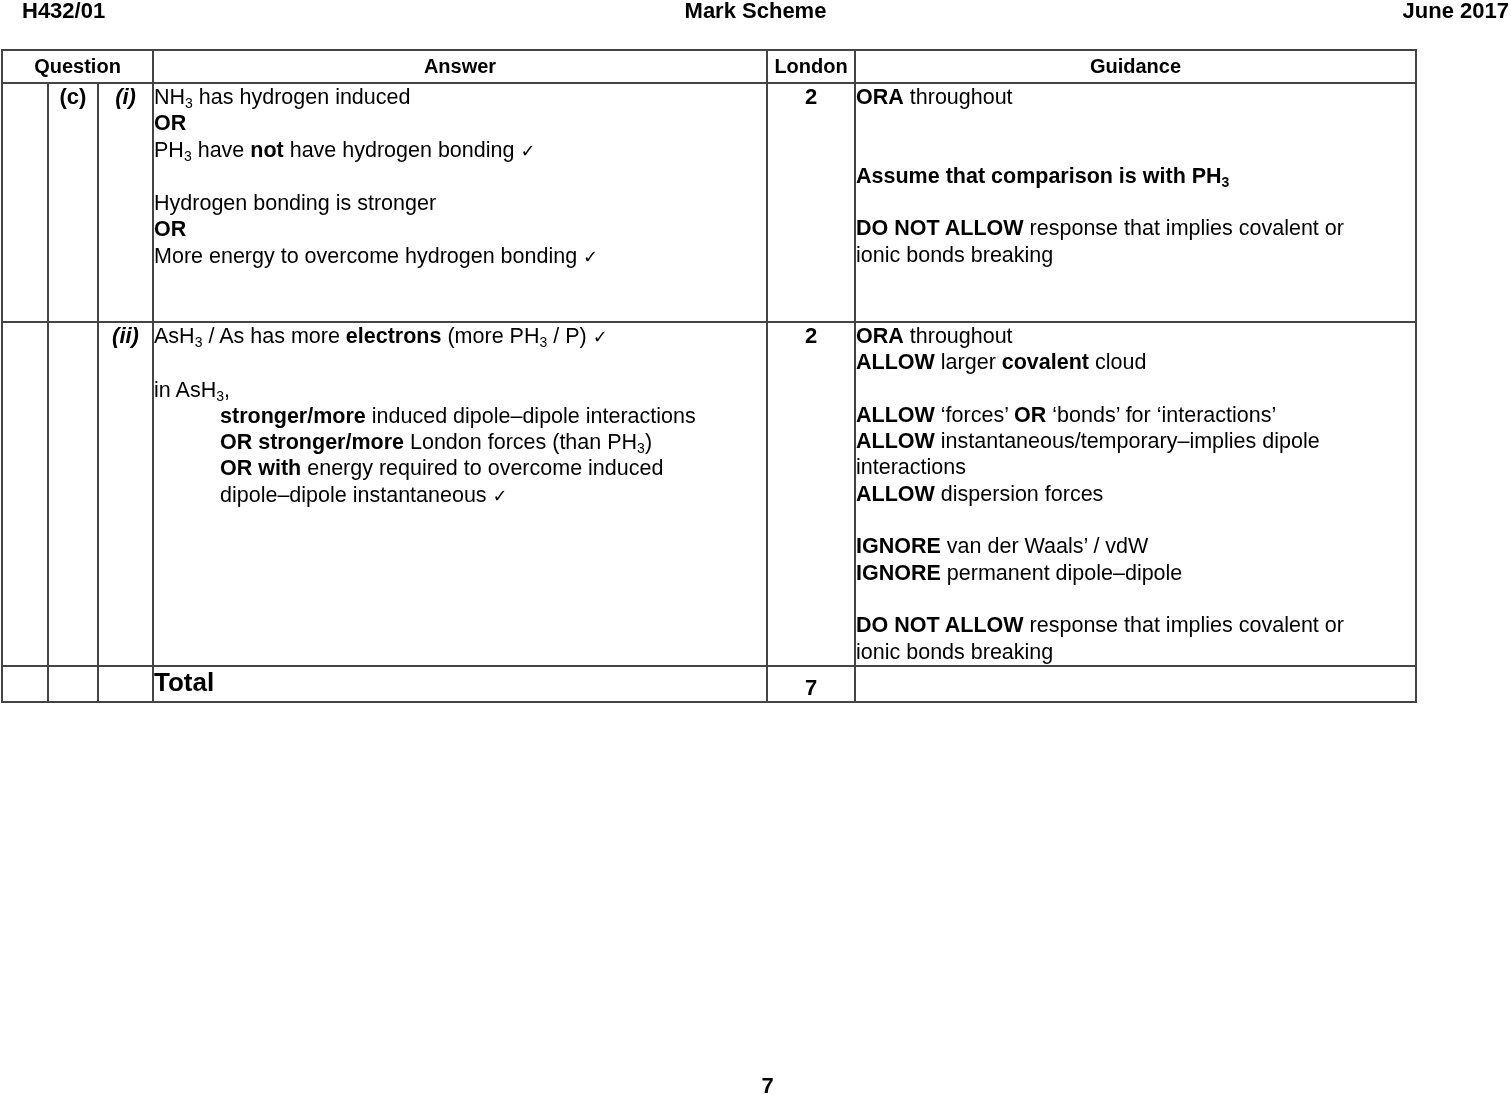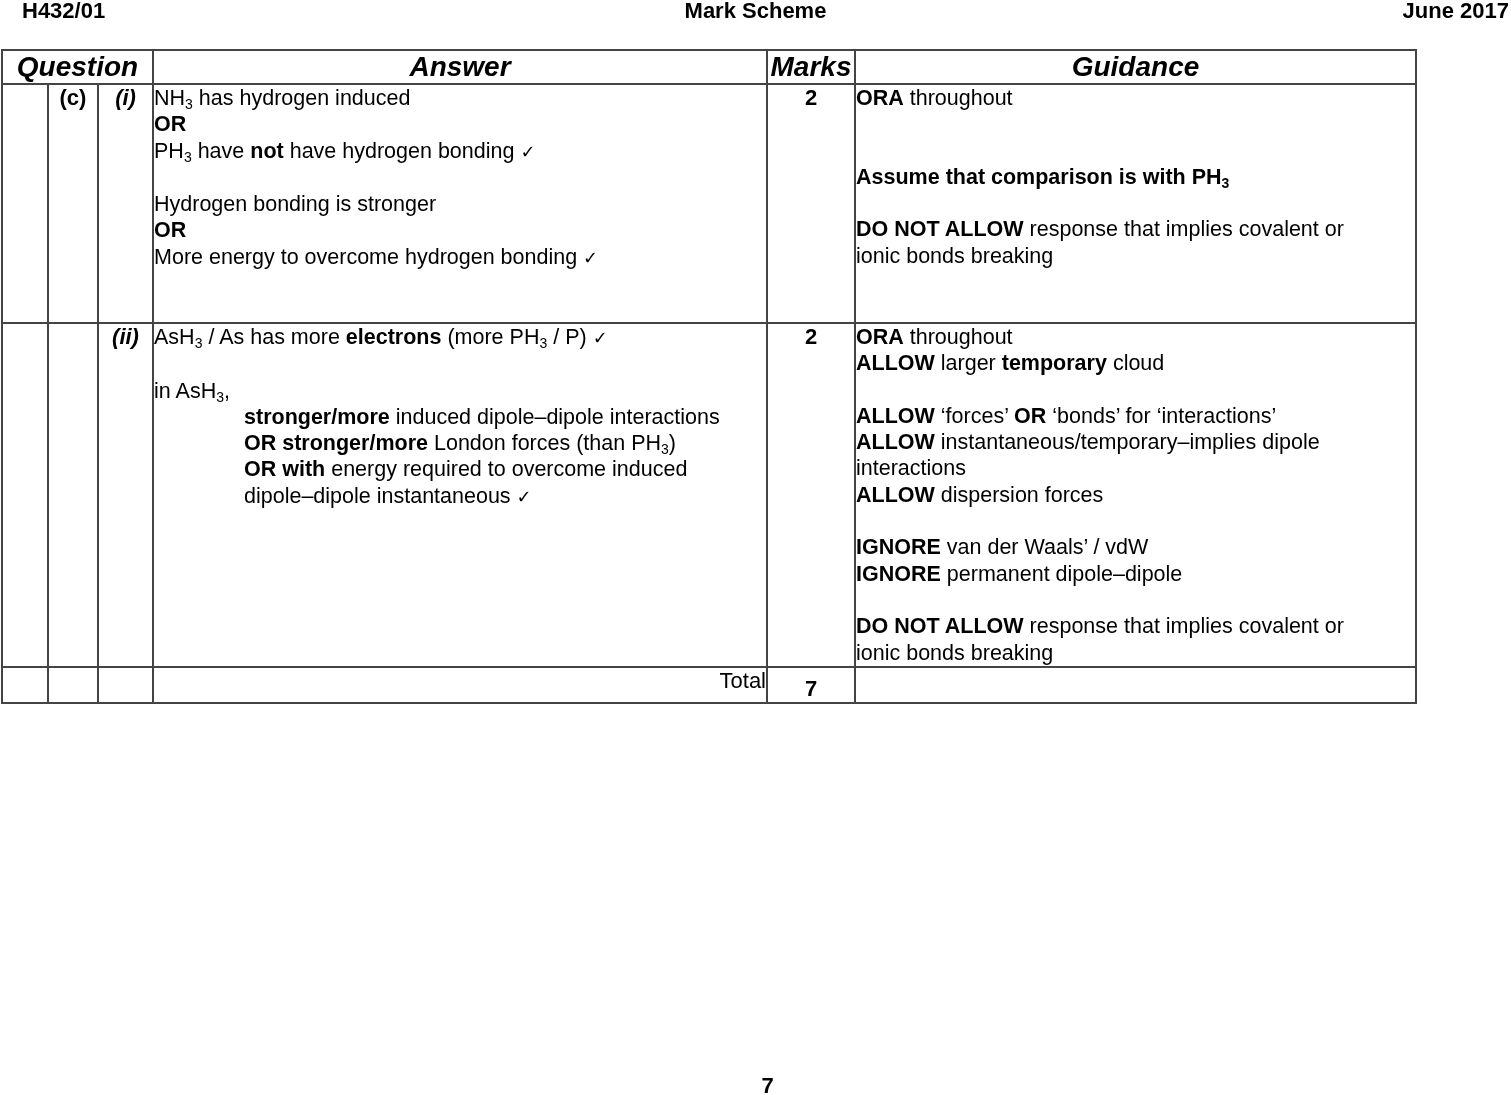--- a/index.html
+++ b/index.html
@@ -5,35 +5,35 @@
   html, body { margin: 0; padding: 0; background: #ffffff; }
   body { width: 1511px; height: 1095px; position: relative; overflow: hidden;
          font-family: "Liberation Sans", sans-serif; color: #000; }
   .hdr { position: absolute; top: -2px; font-size: 22px; font-weight: bold; }
   .hdr-left { left: 22px; }
   .hdr-center { left: 0; width: 1511px; text-align: center; }
   .hdr-right { right: 2px; }
   table.ms { position: absolute; left: 1px; top: 49px; border-collapse: collapse;
              width: 1416px; table-layout: fixed; }
   table.ms td, table.ms th { border: 2px solid #444; vertical-align: top; padding: 0; }
-  table.ms th { font-size: 28px; font-weight: bold; height: 31px; text-align: center; vertical-align: middle; font-style: italic; }
+  table.ms th { font-size: 20px; font-weight: bold; height: 31px; text-align: center; vertical-align: middle; }
   .c-q0 { width: 46px; } .c-q1 { width: 50px; } .c-q2 { width: 55px; }
   .c-ans { width: 614px; } .c-marks { width: 88px; } .c-guid { }
   .qlabel { font-size: 22px; font-weight: bold; text-align: center; padding-top: 2px; }
   .qlabel.italic { font-style: italic; }
   .ans { font-size: 21.5px; line-height: 26.3px; padding: 26px 10px 10px 10px; }
   .marks { font-size: 22px; font-weight: bold; text-align: center; padding-top: 2px; }
   .guid { font-size: 21.5px; line-height: 26.3px; padding: 0 10px 0 10px; }
   .line { display: block; min-height: 26.3px; white-space: nowrap; }
-  .indent { padding-left: 90px; }
+  .indent { padding-left: 66px; }
   .blank { display: block; height: 26.3px; }
   b { font-weight: bold; }
   sub { font-size: 14px; vertical-align: -4px; line-height: 0; }
   .tick { font-family: "DejaVu Sans", sans-serif; font-size: 18px; }
-  .total-lbl { font-size: 22px; font-weight: normal; text-align: right; padding: 8px 10px 0 0; height: 34px; }
+  .total-lbl { font-size: 26px; font-weight: bold; text-align: left; padding: 8px 10px 0 0; height: 34px; }
   .page-num { position: absolute; top: 1073px; left: 0; width: 1535px; text-align: center; font-size: 22px; font-weight: bold; }
 </style>
 </head>
 <body>
 
 <div class="hdr hdr-left">H432/01</div>
 <div class="hdr hdr-center">Mark Scheme</div>
 <div class="hdr hdr-right">June 2017</div>
 
 <table class="ms">
@@ -42,21 +42,21 @@
       <col class="c-q1">
       <col class="c-q2">
     <col class="c-ans">
       <col class="c-marks">
       <col class="c-guid">
   </colgroup>
   <tbody>
       <tr>
     <th colspan="3">Question</th>
     <th>Answer</th>
-    <th>Marks</th>
+    <th>London</th>
     <th>Guidance</th>
   </tr>
 
   <tr style="height:239px;">
     <td></td>
     <td class="qlabel">(c)</td>
     <td class="qlabel italic">(i)</td>
     <td class="ans">
       <span class="line"><span>NH</span><sub>3</sub><span> has hydrogen induced</span></span>
       <span class="line"><b>OR</b></span>
@@ -87,21 +87,21 @@
       <span class="blank"></span>
       <span class="line"><span>in AsH</span><sub>3</sub><span>,</span></span>
       <span class="line indent"><b>stronger/more</b><span> induced dipole–dipole interactions</span></span>
       <span class="line indent"><b>OR stronger/more</b><span> London forces (than PH</span><sub>3</sub><span>)</span></span>
       <span class="line indent"><b>OR with</b><span> energy required to overcome induced</span></span>
       <span class="line indent"><span>dipole–dipole instantaneous </span><span class="tick">✓</span></span>
     </td>
     <td class="marks">2</td>
     <td class="guid">
       <span class="line"><b>ORA</b><span> throughout</span></span>
-      <span class="line"><b>ALLOW</b><span> larger </span><b>temporary</b><span> cloud</span></span>
+      <span class="line"><b>ALLOW</b><span> larger </span><b>covalent</b><span> cloud</span></span>
       <span class="blank"></span>
       <span class="line"><b>ALLOW</b><span> ‘forces’ </span><b>OR</b><span> ‘bonds’ for ‘interactions’</span></span>
       <span class="line"><b>ALLOW</b><span> instantaneous/temporary–implies dipole</span></span>
       <span class="line"><span>interactions</span></span>
       <span class="line"><b>ALLOW</b><span> dispersion forces</span></span>
       <span class="blank"></span>
       <span class="line"><b>IGNORE</b><span> van der Waals’ / vdW</span></span>
       <span class="line"><b>IGNORE</b><span> permanent dipole–dipole</span></span>
       <span class="blank"></span>
       <span class="line"><b>DO NOT ALLOW</b><span> response that implies covalent or</span></span>

